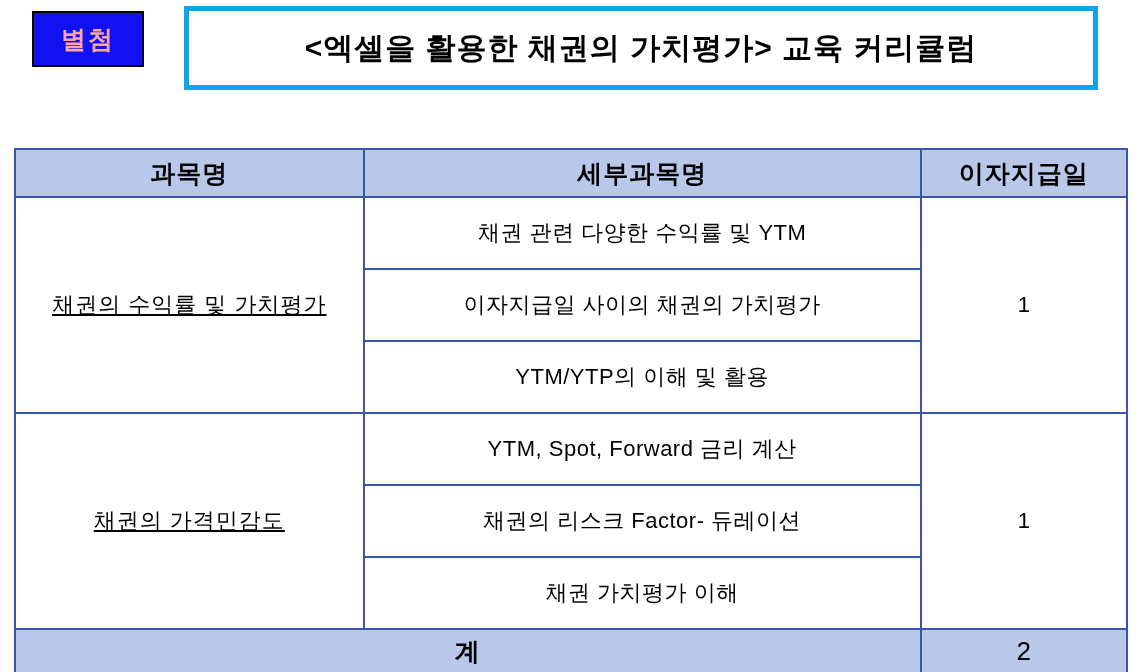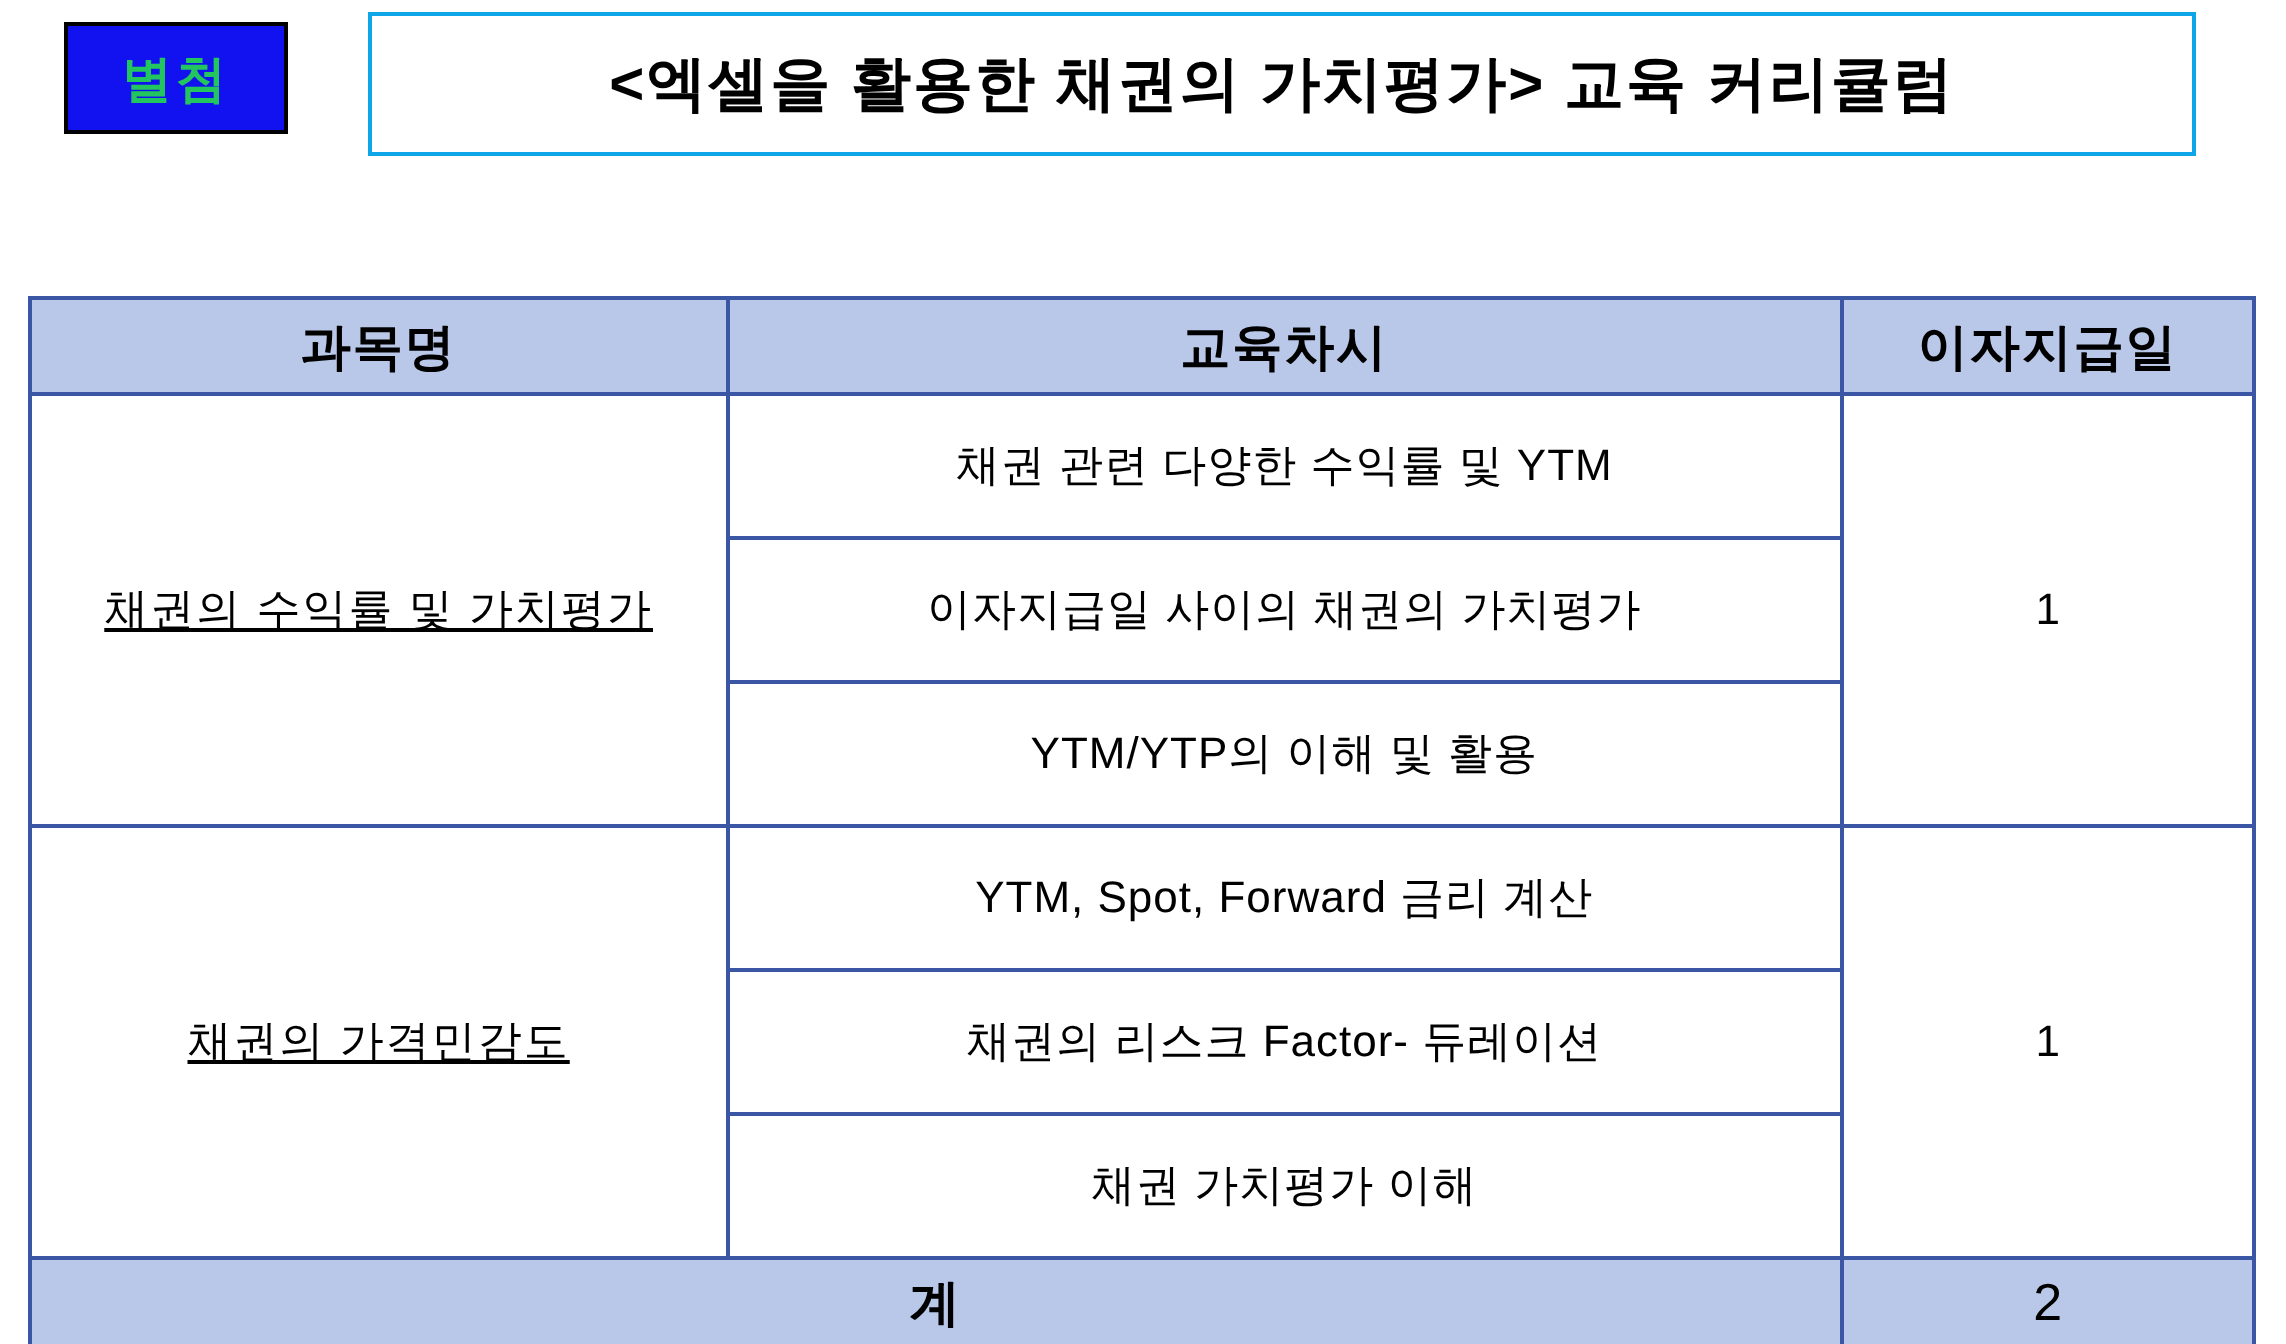--- a/index.html
+++ b/index.html
@@ -25,37 +25,37 @@
     height: 92px;
   }
   .badge {
     position: absolute;
     left: 32px;
     top: 11px;
     width: 112px;
     height: 56px;
     background: #1212f0;
     border: 2px solid #000000;
-    color: #22c55e;
+    color: #fca5a5;
     font-size: 25px;
     font-weight: bold;
     letter-spacing: 2px;
     display: flex;
     align-items: center;
     justify-content: center;
     box-sizing: border-box;
   }
   .title-box {
     position: absolute;
     left: 184px;
     top: 6px;
     width: 914px;
-    height: 72px;
+    height: 84px;
     background: #ffffff;
-    border: 2px solid #0ea5e9;
+    border: 5px solid #0ea5e9;
     box-sizing: border-box;
     display: flex;
     align-items: center;
     justify-content: center;
   }
   .title-text {
     font-size: 30px;
     font-weight: bold;
     letter-spacing: 1px;
     white-space: nowrap;
@@ -131,21 +131,21 @@
 <div class="table-wrap">
   <table class="curriculum">
     <colgroup>
       <col class="col-subject">
       <col class="col-detail">
       <col class="col-hours">
     </colgroup>
     <thead>
       <tr>
         <th>과목명</th>
-        <th>교육차시</th>
+        <th>세부과목명</th>
         <th>이자지급일</th>
       </tr>
     </thead>
     <tbody>
       <tr>
         <td class="subject" rowspan="3">채권의 수익률 및 가치평가</td>
         <td class="detail">채권 관련 다양한 수익률 및 YTM</td>
         <td class="hours" rowspan="3">1</td>
       </tr>
       <tr>

